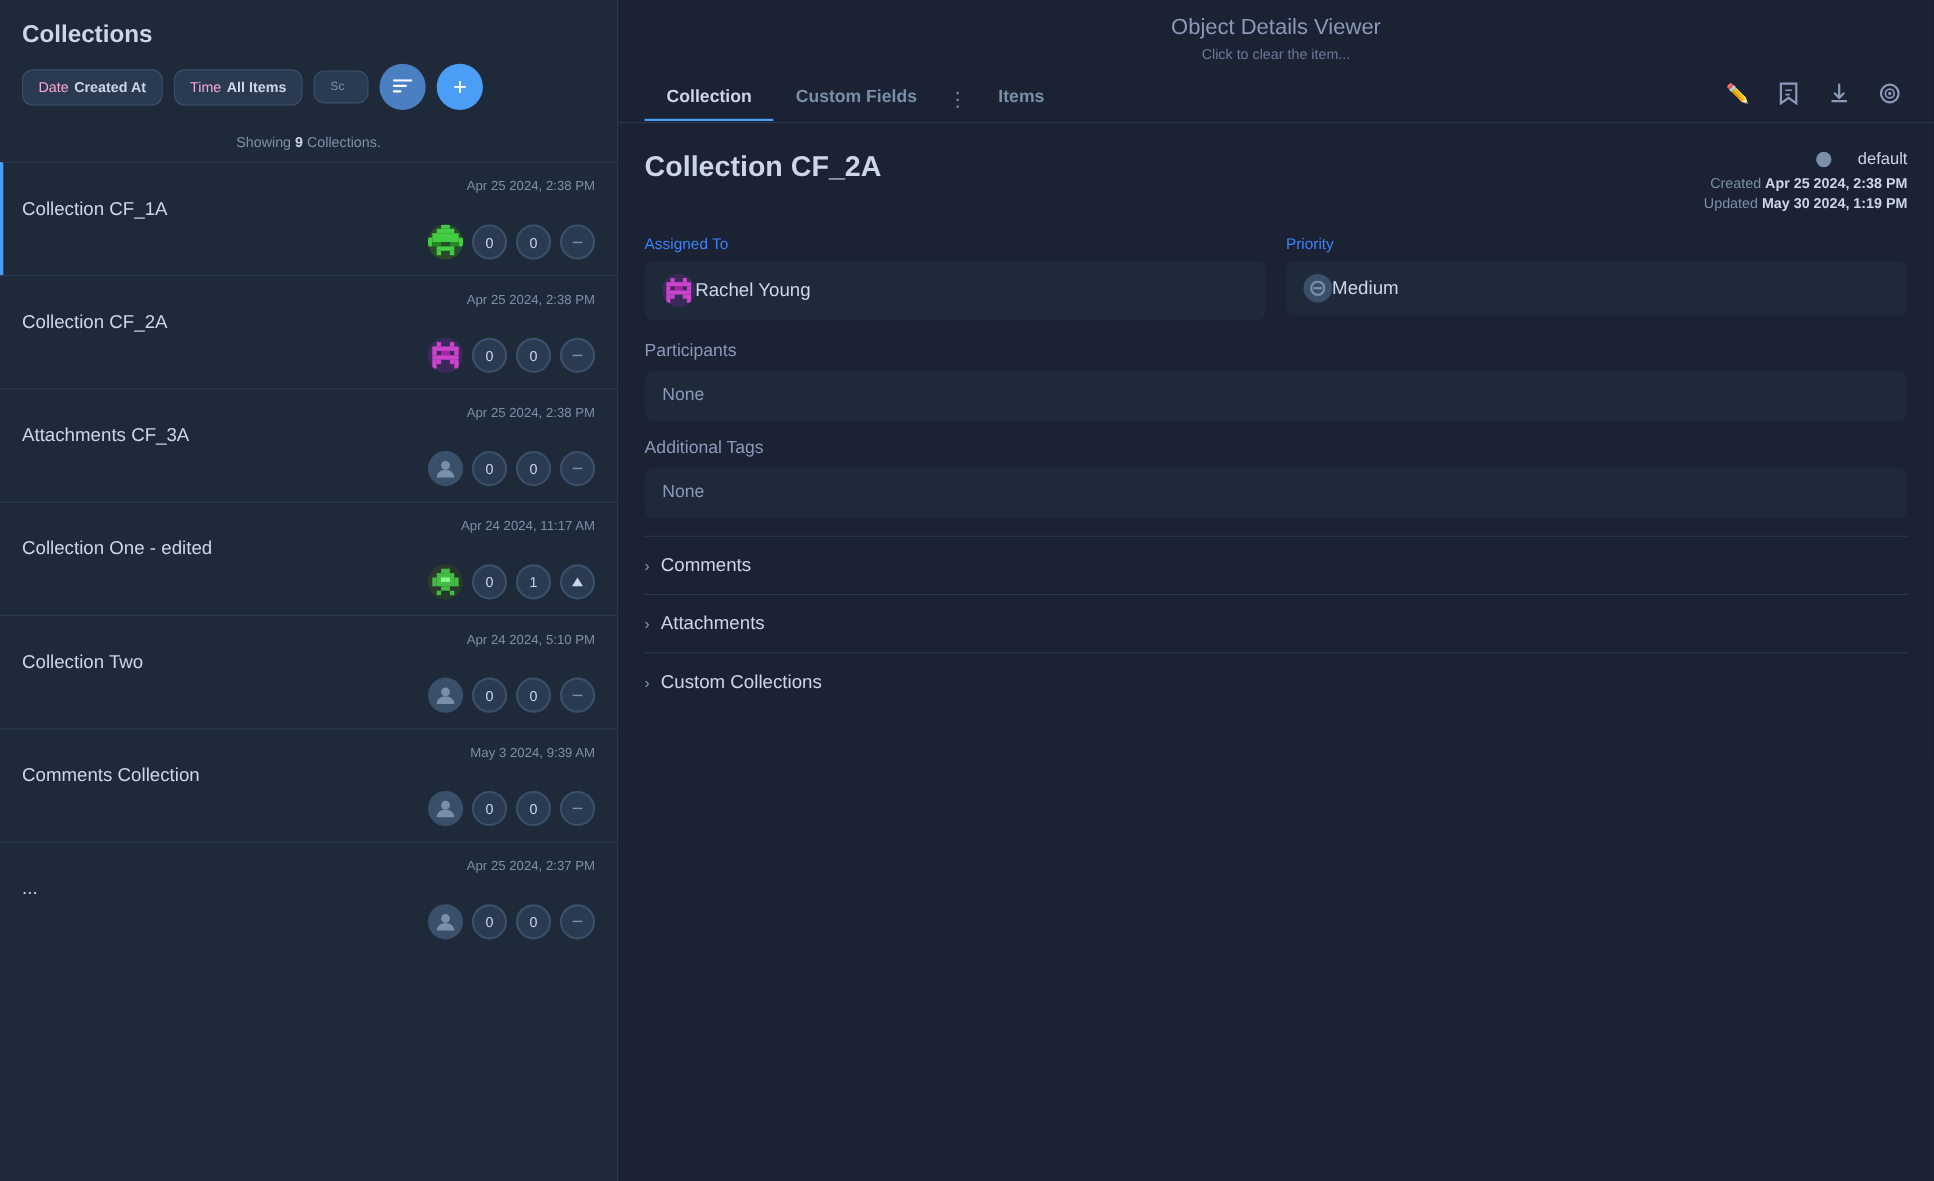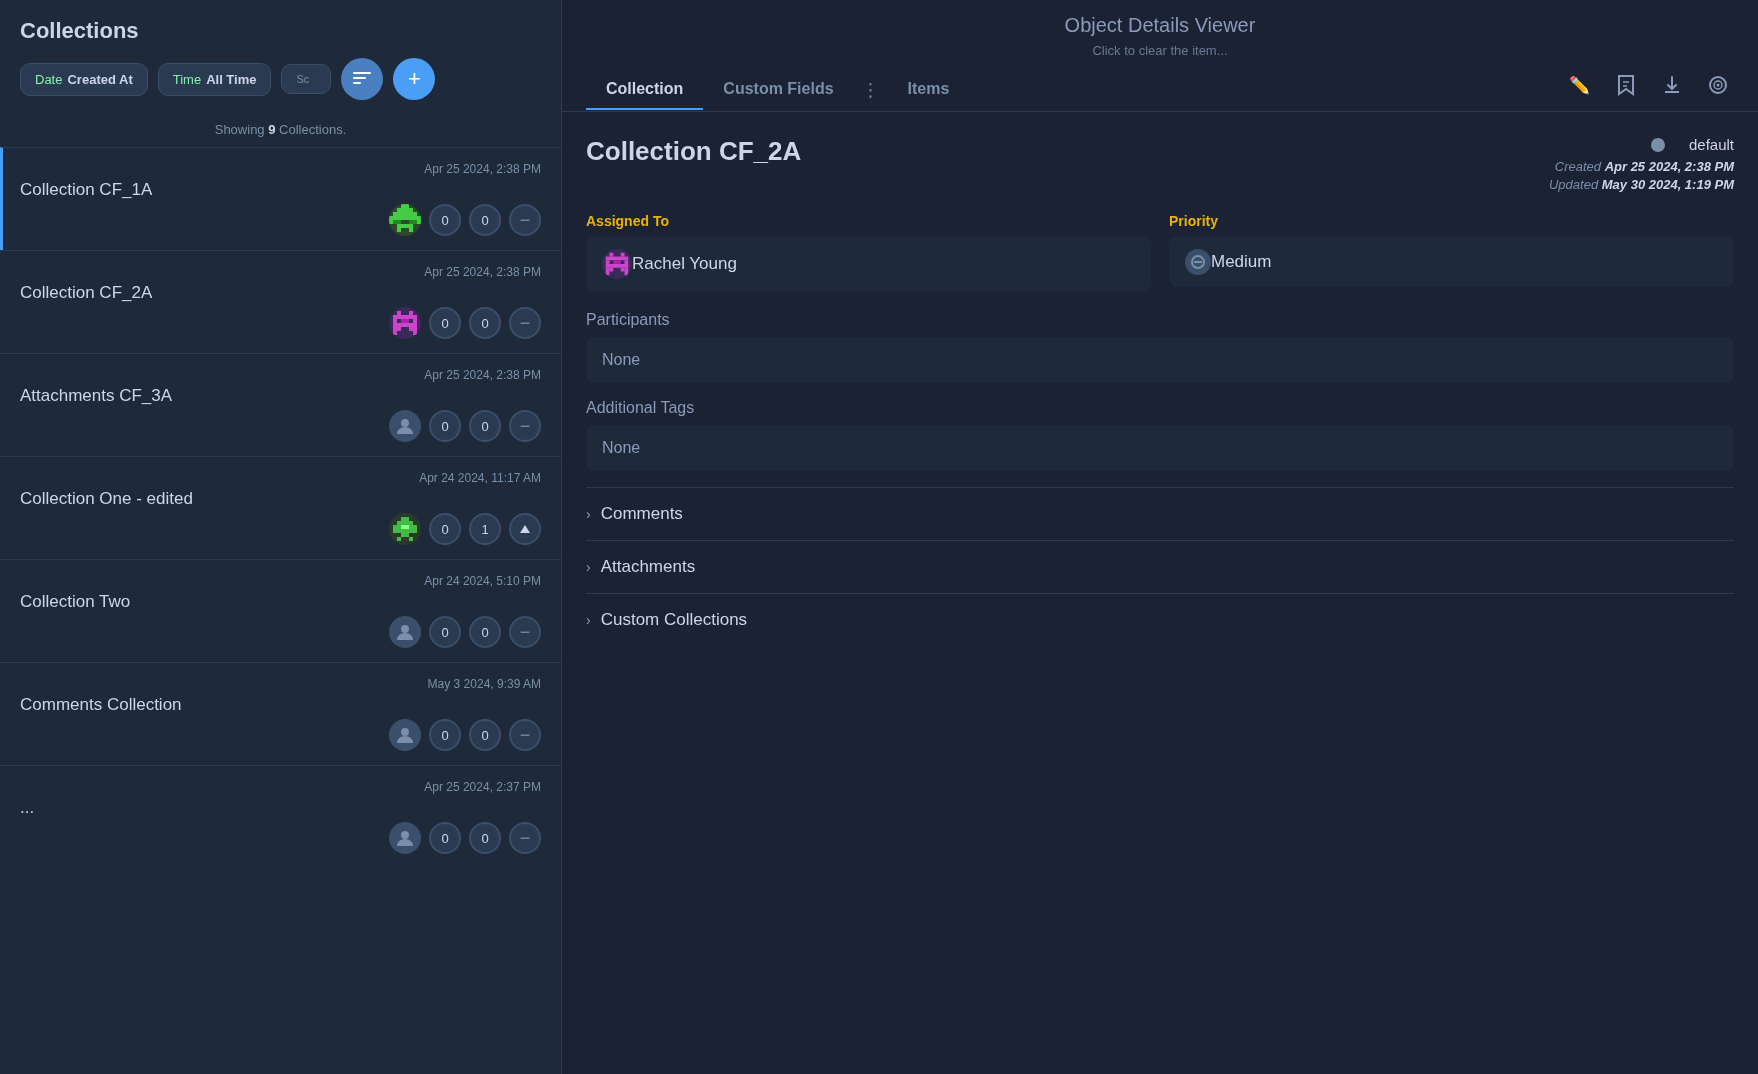--- a/index.html
+++ b/index.html
@@ -47,21 +47,21 @@
       padding: 8px 14px;
       color: #cdd6e8;
       font-size: 13px;
       cursor: pointer;
       display: flex;
       align-items: center;
       gap: 5px;
     }
 
     .filter-btn span.label {
-      color: #86efac;
+      color: #f9a8d4;
       font-weight: 400;
     }
 
     .filter-btn span.value {
       color: #cdd6e8;
       font-weight: 600;
     }
 
     .icon-btn {
       width: 42px;
@@ -306,21 +306,20 @@
       height: 14px;
       border-radius: 50%;
       background: #7a8fa8;
     }
 
     .meta-line {
       font-size: 13px;
       color: #7a8fa8;
       text-align: right;
       margin-bottom: 3px;
-      font-style: italic;
     }
 
     .meta-line strong {
       color: #cdd6e8;
       font-weight: 600;
     }
 
     .fields-grid {
       display: grid;
       grid-template-columns: 1fr 1fr;
@@ -329,22 +328,22 @@
     }
 
     .field-group {
       display: flex;
       flex-direction: column;
       gap: 8px;
     }
 
     .field-label {
       font-size: 14px;
-      color: #eab308;
-      font-weight: 700;
+      color: #3b82f6;
+      font-weight: 400;
     }
 
     .field-value-box {
       background: #1e2a3a;
       border-radius: 8px;
       padding: 12px 16px;
       display: flex;
       align-items: center;
       font-size: 17px;
       color: #cdd6e8;
@@ -417,21 +416,21 @@
 <div class="left-panel">
   <div class="left-header">
     <div class="left-title">Collections</div>
     <div class="filter-row">
       <button class="filter-btn">
         <span class="label">Date</span>
         <span class="value">Created At</span>
       </button>
       <button class="filter-btn">
         <span class="label">Time</span>
-        <span class="value">All Time</span>
+        <span class="value">All Items</span>
       </button>
 
       <button class="filter-btn" style="min-width:50px;">
         <span style="font-size:11px;color:#7a8fa8;">Sc</span>
       </button>
       <button class="icon-btn filter-icon-btn">
         <svg width="18" height="14" viewBox="0 0 18 14" fill="none">
           <rect y="0" width="18" height="2" rx="1" fill="white"></rect>
           <rect y="5" width="13" height="2" rx="1" fill="white"></rect>
           <rect y="10" width="8" height="2" rx="1" fill="white"></rect>

